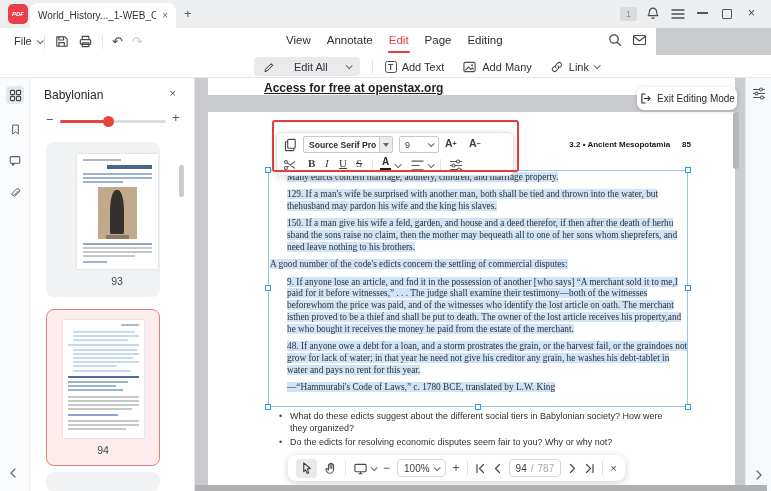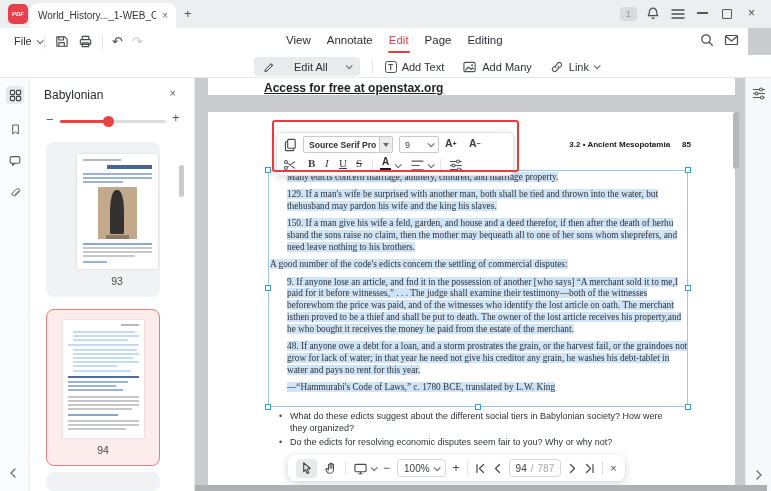--- a/index.html
+++ b/index.html
@@ -19,21 +19,21 @@
   #tab .x{ font-size:10px; color:#6a6d72; }
   #newtab{ position:absolute; left:184px; top:6px; font-size:13px; color:#55585c; }
   #badge1{ position:absolute; left:620px; top:7px; width:17px; height:14px; background:#d9dbdd;
            border-radius:3px; color:#8f9296; font-size:9px; display:flex; align-items:center; justify-content:center; }
   .tb-ic{ position:absolute; top:6px; width:16px; height:16px; color:#4a4d52; }
   #win-min{ position:absolute; left:697px; top:12px; width:11px; height:2px; background:#55585c; }
   #win-max{ position:absolute; left:722px; top:9px; width:10px; height:10px; border:1.2px solid #55585c; border-radius:1px; }
   #win-close{ position:absolute; left:748px; top:6px; font-size:12px; color:#44474b; }
 
   
-  #menubar{ position:absolute; left:0; top:28px; width:748px; height:27px; background:#fff; }
+  #menubar{ position:absolute; left:0; top:28px; width:656px; height:27px; background:#fff; }
   #file-menu{ position:absolute; left:14px; top:7px; font-size:11px; color:#333; display:flex; align-items:center; gap:5px;}
   .chev{ display:inline-block; width:5px; height:5px; border-right:1.2px solid #666;
          border-bottom:1.2px solid #666; transform:rotate(45deg) translateY(-1px); }
   .vdiv{ width:1px; height:14px; background:#e2e3e5; }
   #file-tools{ position:absolute; left:44px; top:5px; display:flex; align-items:center; gap:9px; height:17px;}
   .glyph-btn{ font-size:13px; color:#45484c; line-height:1; }
   .glyph-btn.disabled{ color:#c9cbcd; }
   #menus{ position:absolute; left:286px; top:6px; display:flex; gap:16px; font-size:11.5px; color:#2b2e33; }
   .menu-item{ position:relative; }
   .menu-item.active{ color:#e03e43; }
@@ -425,20 +425,26 @@
       <svg width="14" height="13" viewBox="0 0 14 13" fill="#fff" stroke="#55585c" stroke-width="1.1" stroke-linecap="round">
           <path d="M1.5 2.5h11M1.5 6.5h11M1.5 10.5h11"></path>
           <circle cx="9" cy="2.5" r="1.5"></circle>
           <circle cx="4.5" cy="6.5" r="1.5"></circle>
           <circle cx="10" cy="10.5" r="1.5"></circle>
         </svg>
     </span>
   </div>
   <div id="redbox"></div>
 
+  <div id="exitbtn">
+    <svg width="13" height="13" viewBox="0 0 16 16" fill="none" stroke="#26292d" stroke-width="1.3" stroke-linecap="round" stroke-linejoin="round">
+        <path d="M7.5 2.5H3.5v11h4M6.5 8h7M11.2 5.5 13.7 8l-2.5 2.5"></path>
+      </svg>
+    <span>Exit Editing Mode</span>
+  </div>
 
   <div id="bottombar">
     <span class="bb-active">
       <svg width="13" height="14" viewBox="0 0 14 15">
           <path d="M4 2 11 8 7.8 8.7 9.4 12.5 7.6 13.3 6.1 9.5 4 11.4Z" fill="none" stroke="#3a3d41" stroke-width="1.2" stroke-linejoin="round"></path>
         </svg>
     </span>
     <span>
       <svg width="14" height="14" viewBox="0 0 15 15" fill="none" stroke="#45484c" stroke-width="1.1" stroke-linecap="round" stroke-linejoin="round">
           <path d="M4.8 8.5V4.2a.9.9 0 0 1 1.8 0V7.9M6.6 7.8V3.2a.9.9 0 0 1 1.8 0v4.6M8.4 8V4.2a.9.9 0 0 1 1.8 0V9a4.2 4.2 0 0 1-4.2 4.2A3.6 3.6 0 0 1 3 11.2l-.9-1.7a.9.9 0 0 1 1.5-1l1.2 1.2"></path>

